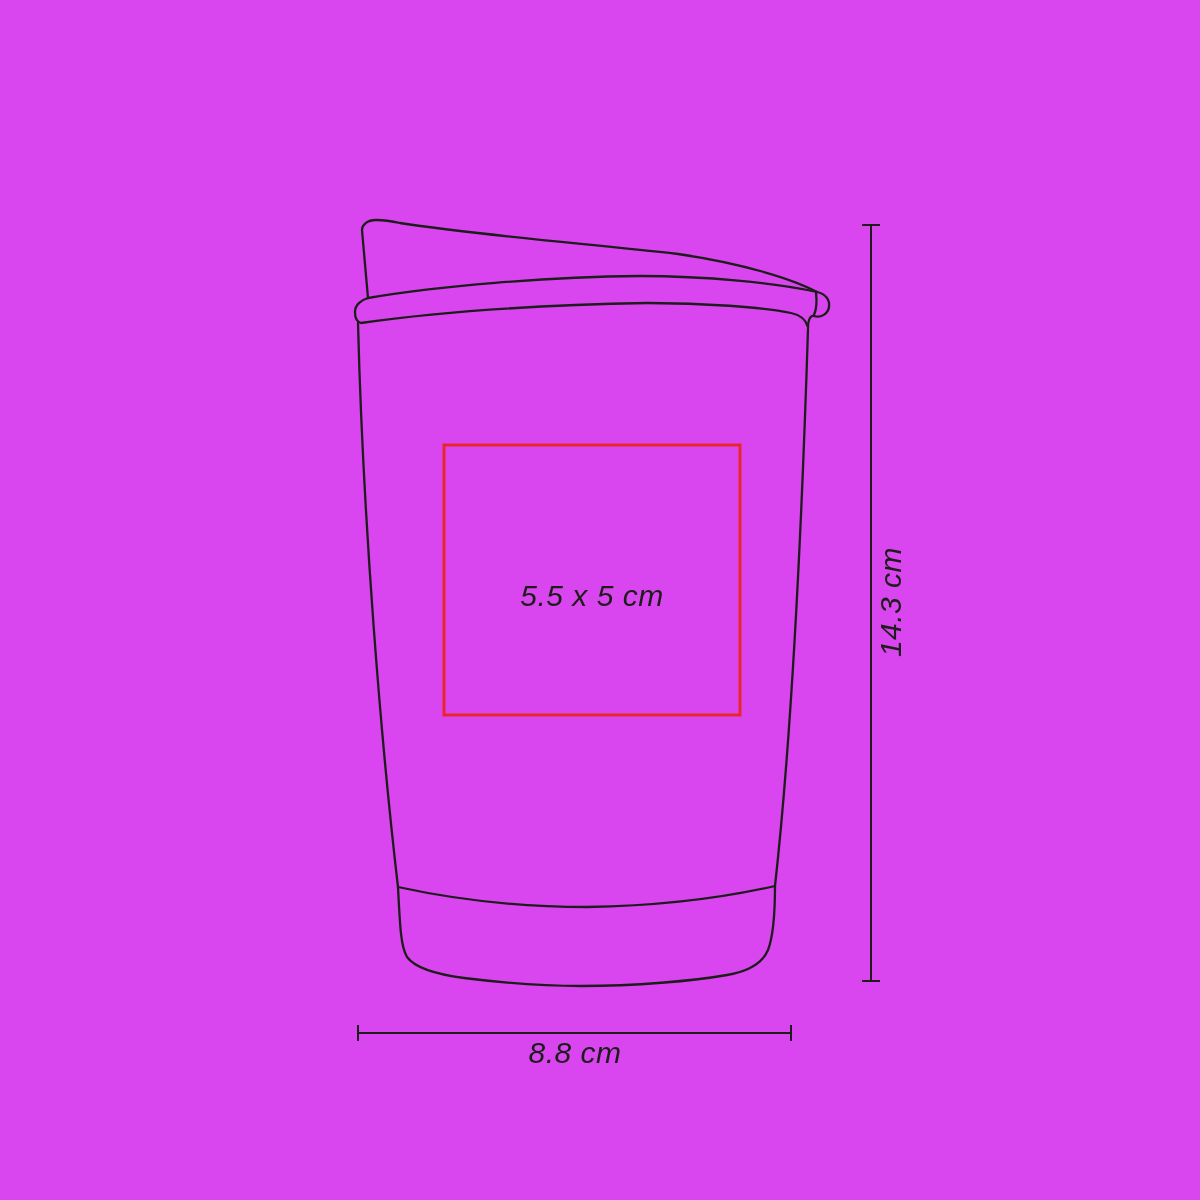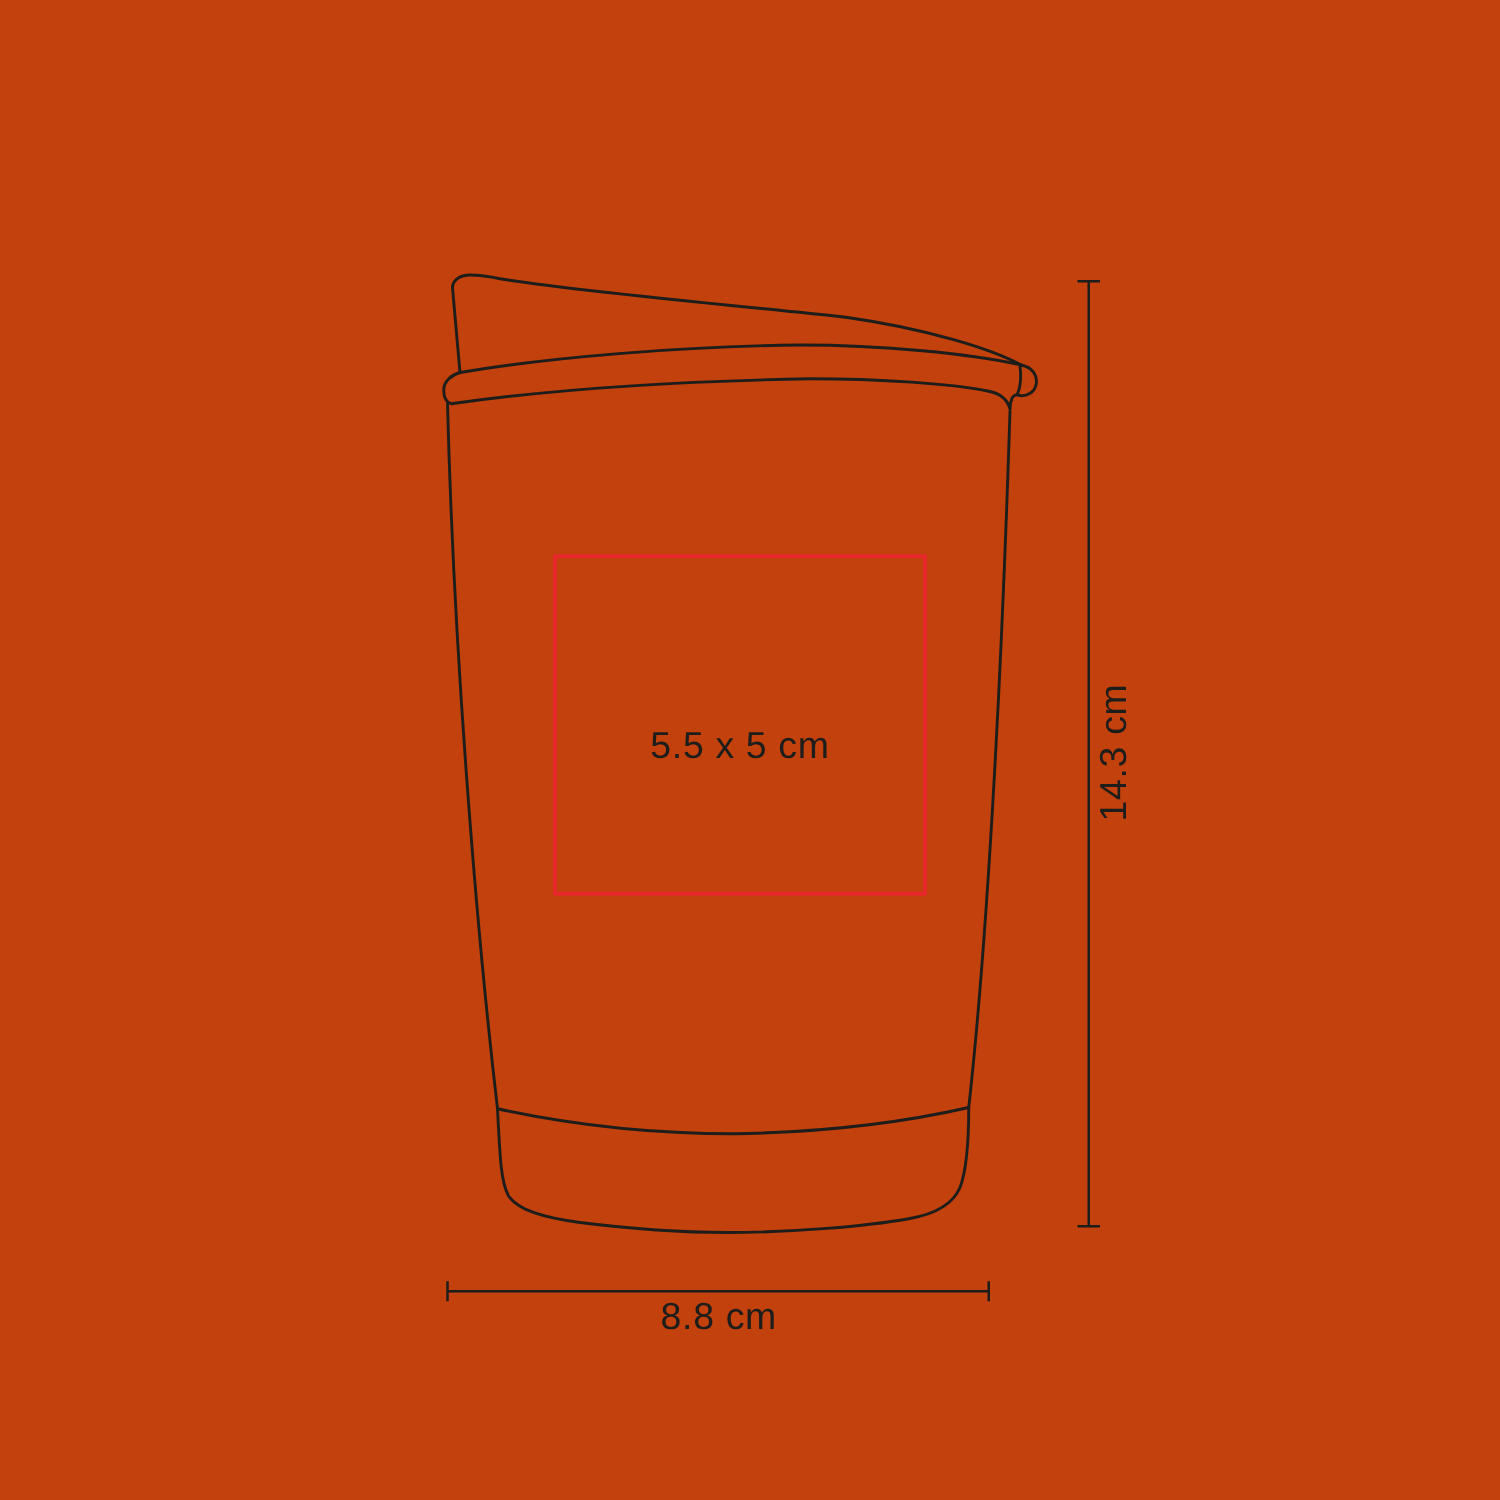--- a/index.html
+++ b/index.html
@@ -4,23 +4,24 @@
 <style>
   html, body {
     margin: 0;
     padding: 0;
     background: #ffffff;
   }
   .canvas {
     position: relative;
     width: 1200px;
     height: 1200px;
-    background: #c2410c;
+    background: #d946ef;
     font-family: "Liberation Sans", sans-serif;
     overflow: hidden;
+    font-style: italic;
   }
   svg { display: block; }
   .sketch {
     fill: none;
     stroke: #1d1d1b;
     stroke-width: 2.3;
     stroke-linecap: round;
     stroke-linejoin: round;
   }
   .dim {

